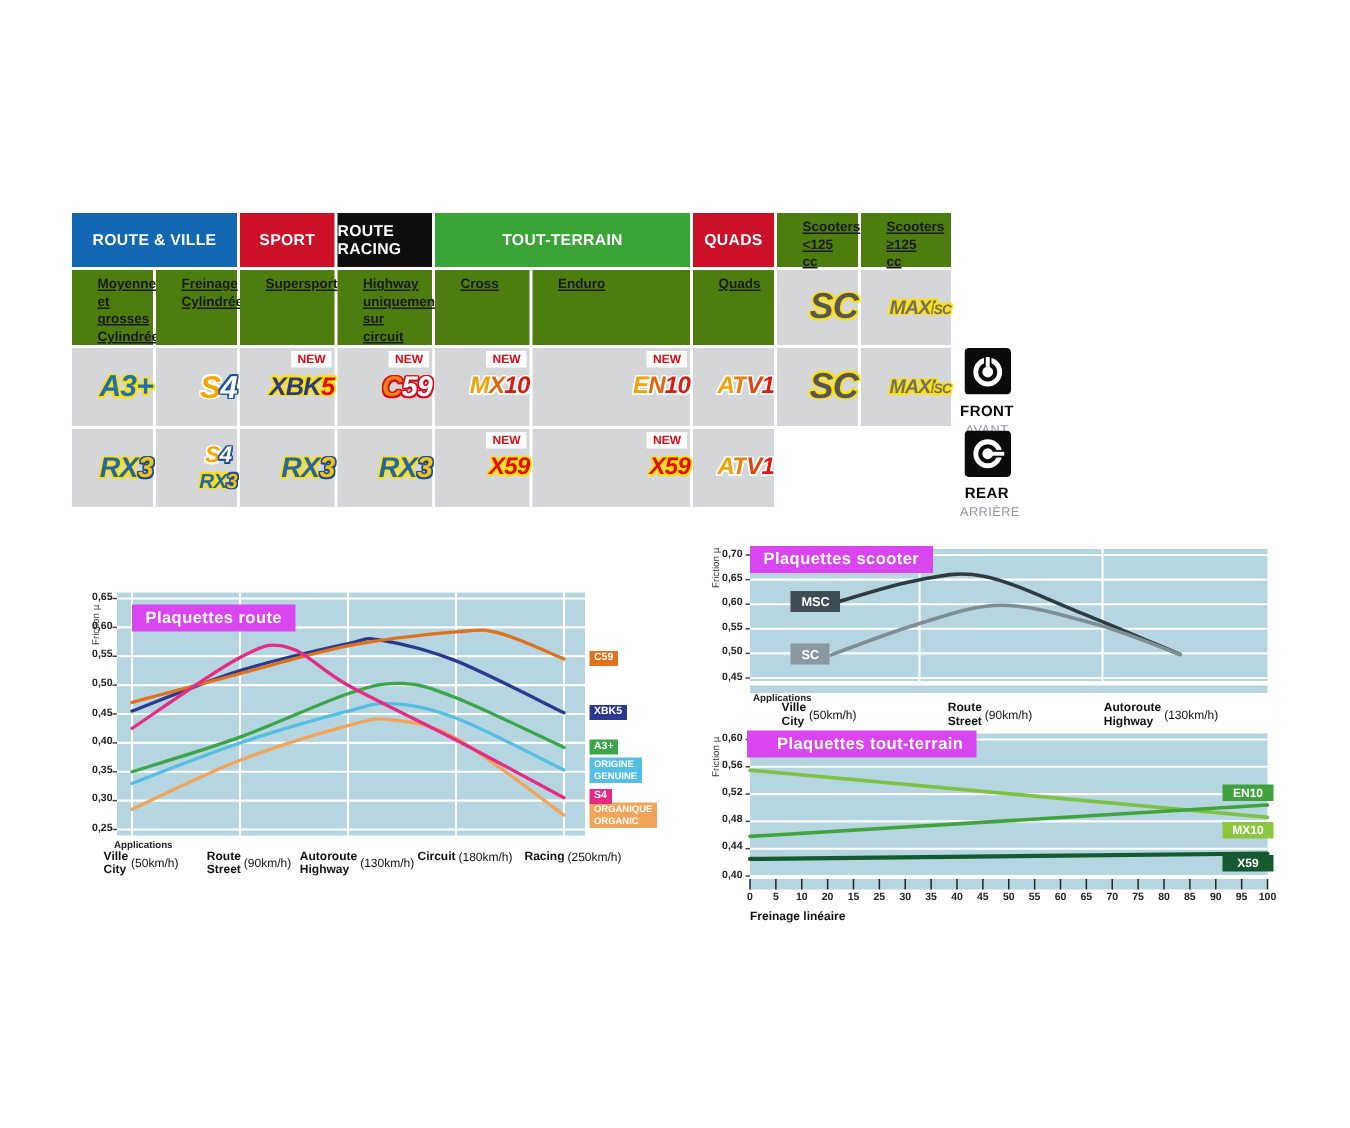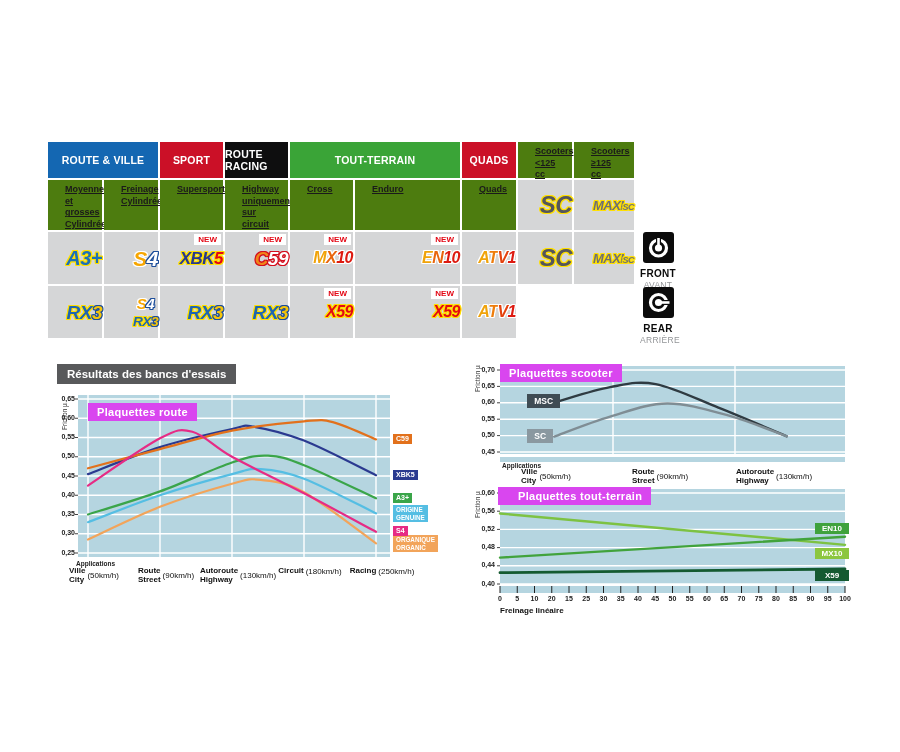--- a/index.html
+++ b/index.html
@@ -165,21 +165,20 @@
       <rect x="0" y="0" width="31" height="31" rx="3" fill="#0b0b0b"></rect>
       <circle cx="15.5" cy="15.5" r="8" stroke="#fff" stroke-width="3.2" fill="none"></circle>
       <rect x="20" y="13" width="8" height="5" fill="#0b0b0b"></rect>
       <rect x="17.5" y="14.2" width="9" height="2.6" fill="#fff"></rect>
       <circle cx="15.5" cy="15.5" r="3.6" fill="#fff"></circle>
     </svg>
     <div class="side-main">REAR</div>
     <div class="side-sub">ARRIÈRE</div>
   </div>
 
-  <div class="stitle">Résultats des bancs d'essais</div>
 
   <div id="chart-route" class="chart" style="left:60px;top:392px;width:382px;height:210px;">
       <svg width="382" height="210">
         <rect x="18" y="3" width="312" height="162" fill="#b5d5e0"></rect>
         <line x1="28" y1="3" x2="28" y2="165" stroke="#fff" stroke-width="1.4"></line>
         <line x1="100" y1="3" x2="100" y2="165" stroke="#fff" stroke-width="1.4"></line>
         <line x1="172" y1="3" x2="172" y2="165" stroke="#fff" stroke-width="1.4"></line>
         <line x1="244" y1="3" x2="244" y2="165" stroke="#fff" stroke-width="1.4"></line>
         <line x1="316" y1="3" x2="316" y2="165" stroke="#fff" stroke-width="1.4"></line>
         <line x1="18" y1="7" x2="330" y2="7" stroke="#fff" stroke-width="1.4"></line>

